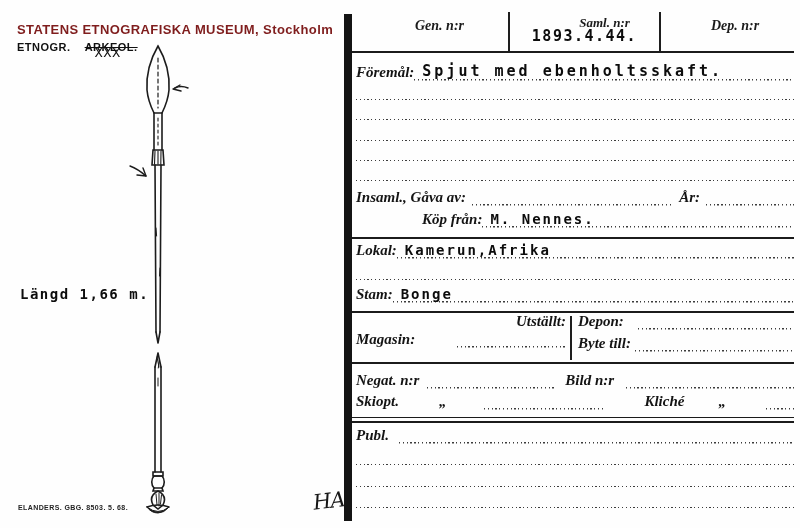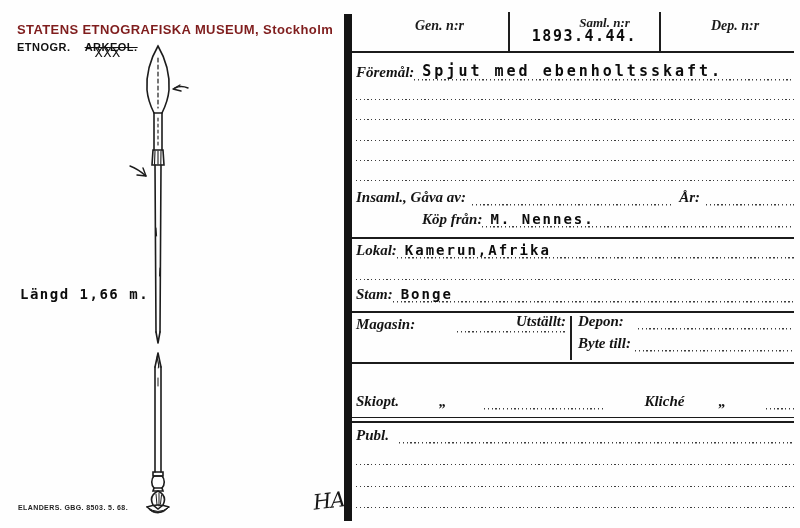--- a/index.html
+++ b/index.html
@@ -200,29 +200,35 @@
   </div>
 
   <div class="row" style="top:314px;height:17px;width:210px;flex-direction:column;">
     <span class="lab">Utställt:</span>
     <span class="dotfill" style="margin-left:10px;"></span>
   </div>
   <div class="row" style="top:314px;left:578px;width:214px;">
     <span class="lab">Depon:</span>
     <span class="dotfill" style="margin-left:14px;"></span>
   </div>
-  <div class="row" style="top:317px;height:17px;width:210px;gap:36px;">
+  <div class="row" style="top:332px;height:17px;width:210px;gap:36px;">
     <span class="lab">Magasin:</span>
     <span class="dotfill" style="margin-left:6px;"></span>
   </div>
   <div class="row" style="top:336px;left:578px;width:214px;">
     <span class="lab">Byte till:</span>
     <span class="dotfill" style="margin-left:4px;"></span>
   </div>
 
+  <div class="row" style="top:373px;height:17px;">
+    <span class="lab">Negat. n:r</span>
+    <span class="dotfill fixed" style="width:128px;margin-left:8px;margin-right:10px;"></span>
+    <span class="lab" style="padding-right:12px;">Bild n:r</span>
+    <span class="dotfill"></span>
+  </div>
 
   <div class="row" style="top:394px;height:17px;gap:28px;">
     <span class="lab">Skiopt.</span>
     <span class="lab" style="margin-left:12px;">„</span>
     <span class="dotfill fixed" style="width:122px;margin-left:10px;margin-right:10px;"></span>
     <span class="lab">Kliché</span>
     <span class="lab" style="margin-left:6px;padding-right:12px;">„</span>
     <span class="dotfill"></span>
   </div>
 

